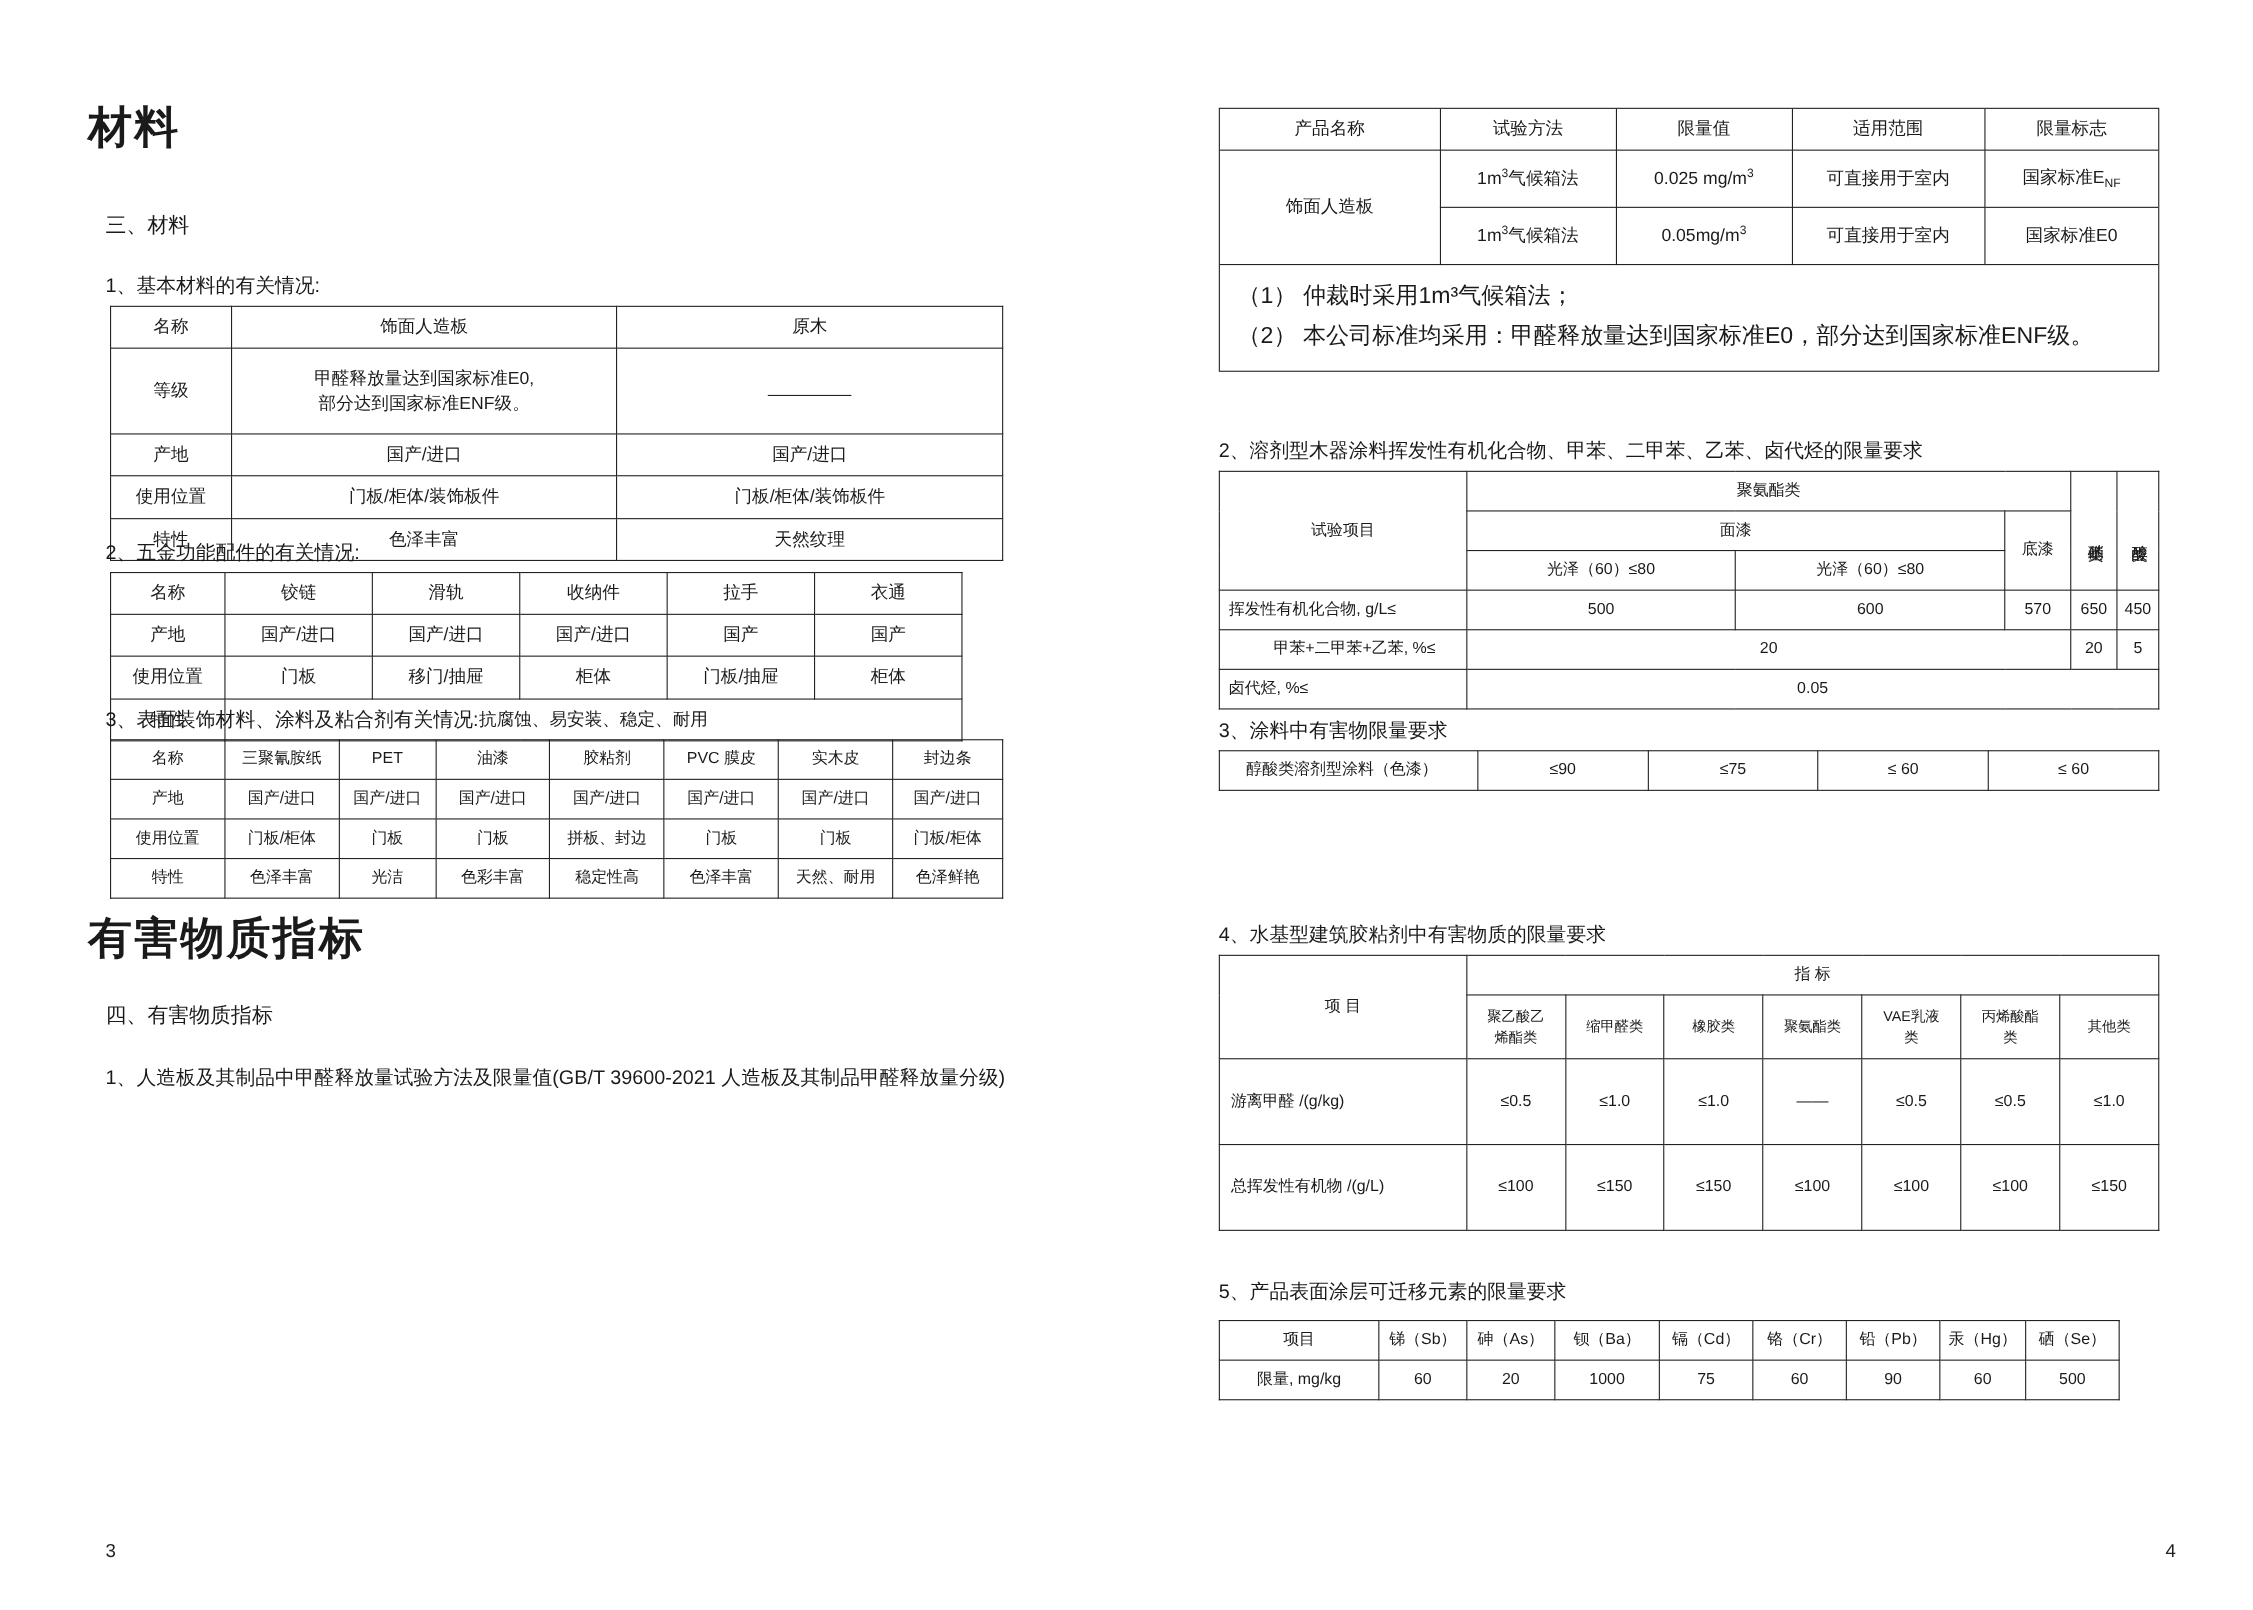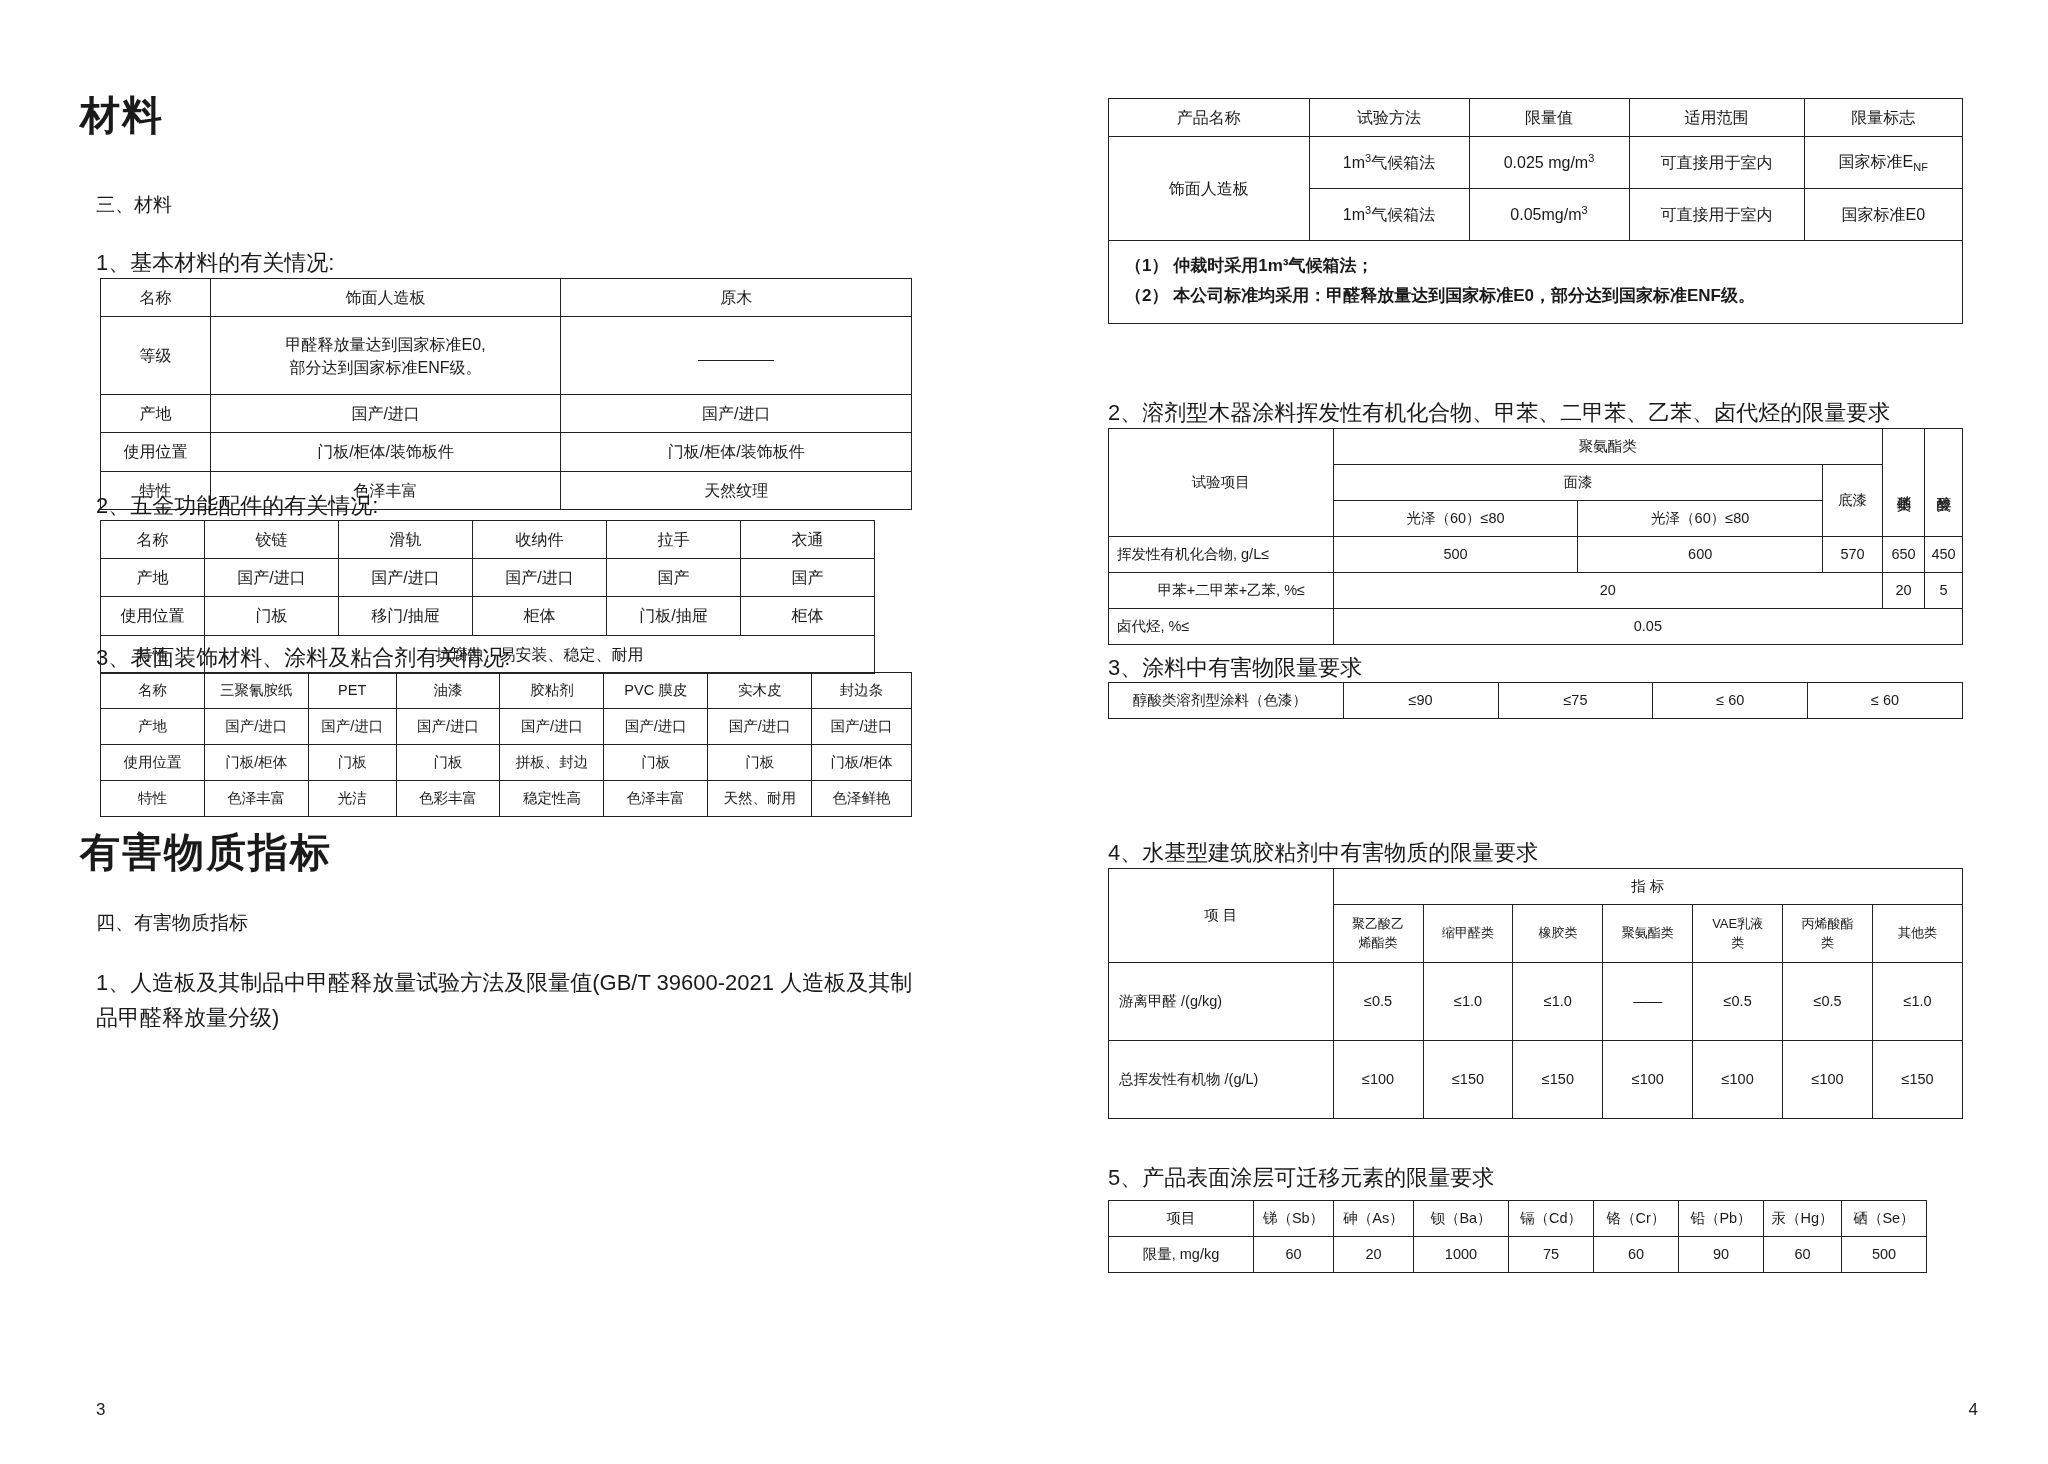--- a/index.html
+++ b/index.html
@@ -25,21 +25,21 @@
 
   .h1 {
     font-size:40px;
     font-weight:bold;
     letter-spacing:2px;
   }
   .h2 {
     font-size:19px;
   }
   .para {
-    font-size:22px;
+    font-size:18px;
     line-height:1.6;
   }
   .folio {
     position:absolute;
     bottom:44px;
     font-size:17px;
     color:#222;
   }
 
   
@@ -73,24 +73,23 @@
   .sup { font-size:11px; vertical-align:super; }
   .dash-cell { letter-spacing:0; }
   .vertical {
     writing-mode:vertical-rl;
     text-orientation:upright;
     letter-spacing:1px;
     line-height:1.05;
     display:inline-block;
   }
   .notes {
-    font-size:17px;
+    font-size:21px;
     line-height:1.75;
     padding:10px 16px 12px 16px;
-    font-weight:bold;
   }
   .notes div { white-space:nowrap; }
 
   
   #l-title      { position:absolute; left:80px;  top:88px; }
   #l-sec3       { position:absolute; left:96px;  top:192px; }
   #l-sub1       { position:absolute; left:96px;  top:245px; }
   #t1           { position:absolute; left:100px; top:278px; width:812px; }
   #l-sub2       { position:absolute; left:96px;  top:488px; }
   #t2           { position:absolute; left:100px; top:520px; width:812px; }

